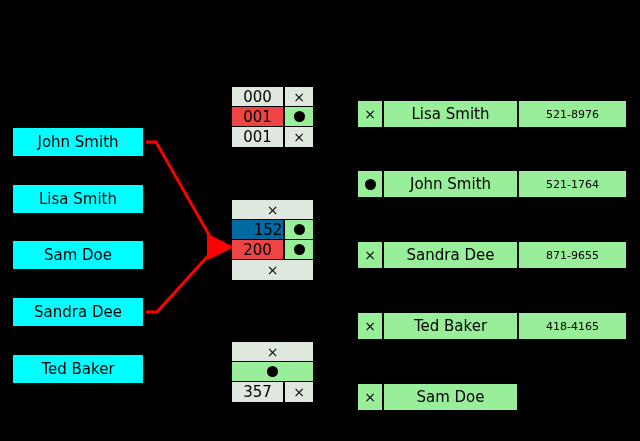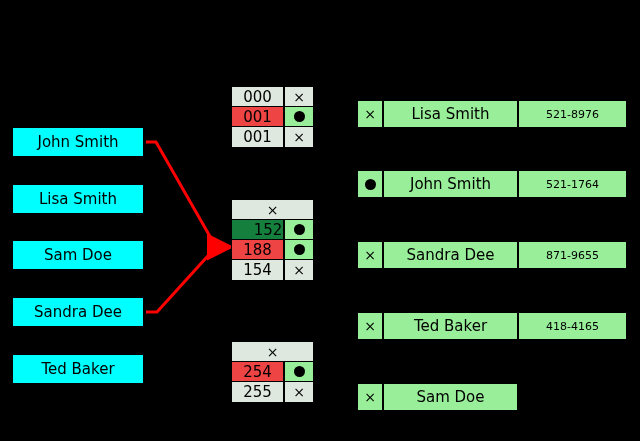--- a/index.html
+++ b/index.html
@@ -64,21 +64,21 @@
     background: #dfe8df;
     color: #000000;
     display: flex;
     align-items: center;
     justify-content: center;
     font-size: 15px;
     border-right: 2px solid #000000;
     box-sizing: border-box;
   }
   .bucket-index.red {
-    background: #15803d;
+    background: #0369a1;
     padding-left: 21px;
   }
   .bucket-index.blue {
     background: #ef4444;
   }
   .bucket-ptr {
     flex: 1;
     background: #dfe8df;
     display: flex;
     align-items: center;
@@ -200,42 +200,40 @@
         <div class="bucket-row">
           <div class="bucket-ptr">×</div>
         </div>
         <div class="bucket-row">
           <div class="bucket-index red">152</div>
           <div class="bucket-ptr filled">
             <span class="dot"></span>
           </div>
         </div>
         <div class="bucket-row">
-          <div class="bucket-index blue">188</div>
-          <div class="bucket-ptr filled">
-            <span class="dot"></span>
-          </div>
-        </div>
-        <div class="bucket-row">
-          <div class="bucket-index">154</div>
+          <div class="bucket-index blue">200</div>
+          <div class="bucket-ptr filled">
+            <span class="dot"></span>
+          </div>
+        </div>
+        <div class="bucket-row">
           <div class="bucket-ptr">×</div>
         </div>
       </div>
       <div class="bucket-group" style="top: 341px;">
         <div class="bucket-row">
           <div class="bucket-ptr">×</div>
         </div>
         <div class="bucket-row">
-          <div class="bucket-index blue">254</div>
-          <div class="bucket-ptr filled">
-            <span class="dot"></span>
-          </div>
-        </div>
-        <div class="bucket-row">
-          <div class="bucket-index">255</div>
+          <div class="bucket-ptr filled">
+            <span class="dot"></span>
+          </div>
+        </div>
+        <div class="bucket-row">
+          <div class="bucket-index">357</div>
           <div class="bucket-ptr">×</div>
         </div>
       </div>
     </div>
 
   <div>
       <div class="entry" style="top: 100px;">
         <div class="entry-ptr">×</div>
         <div class="entry-name">Lisa Smith</div>
         <div class="entry-phone">521-8976</div>

